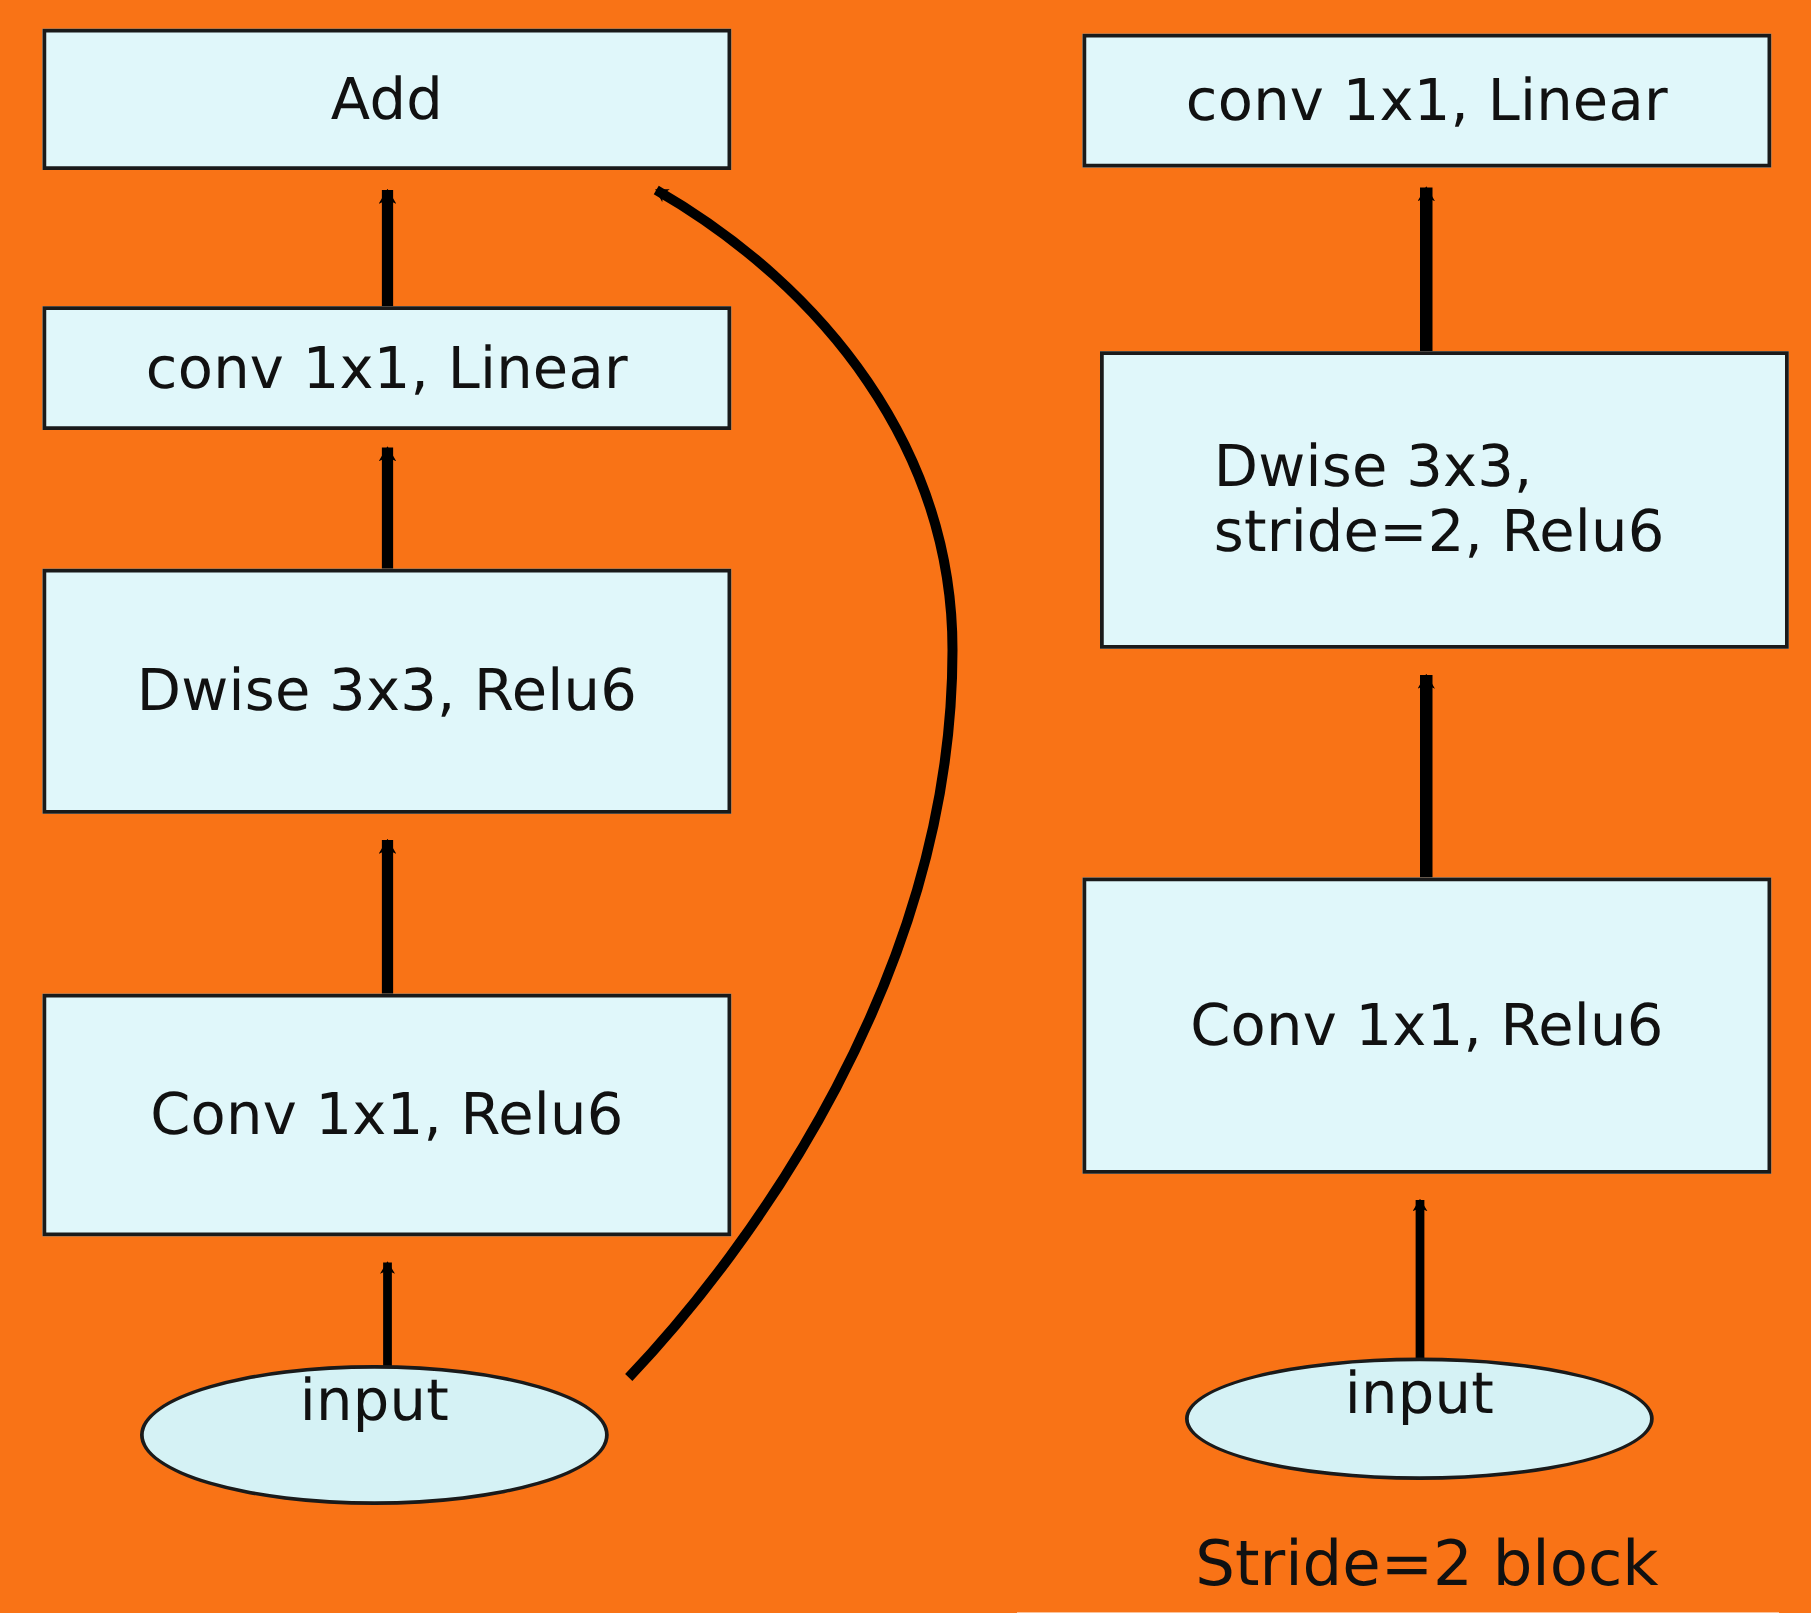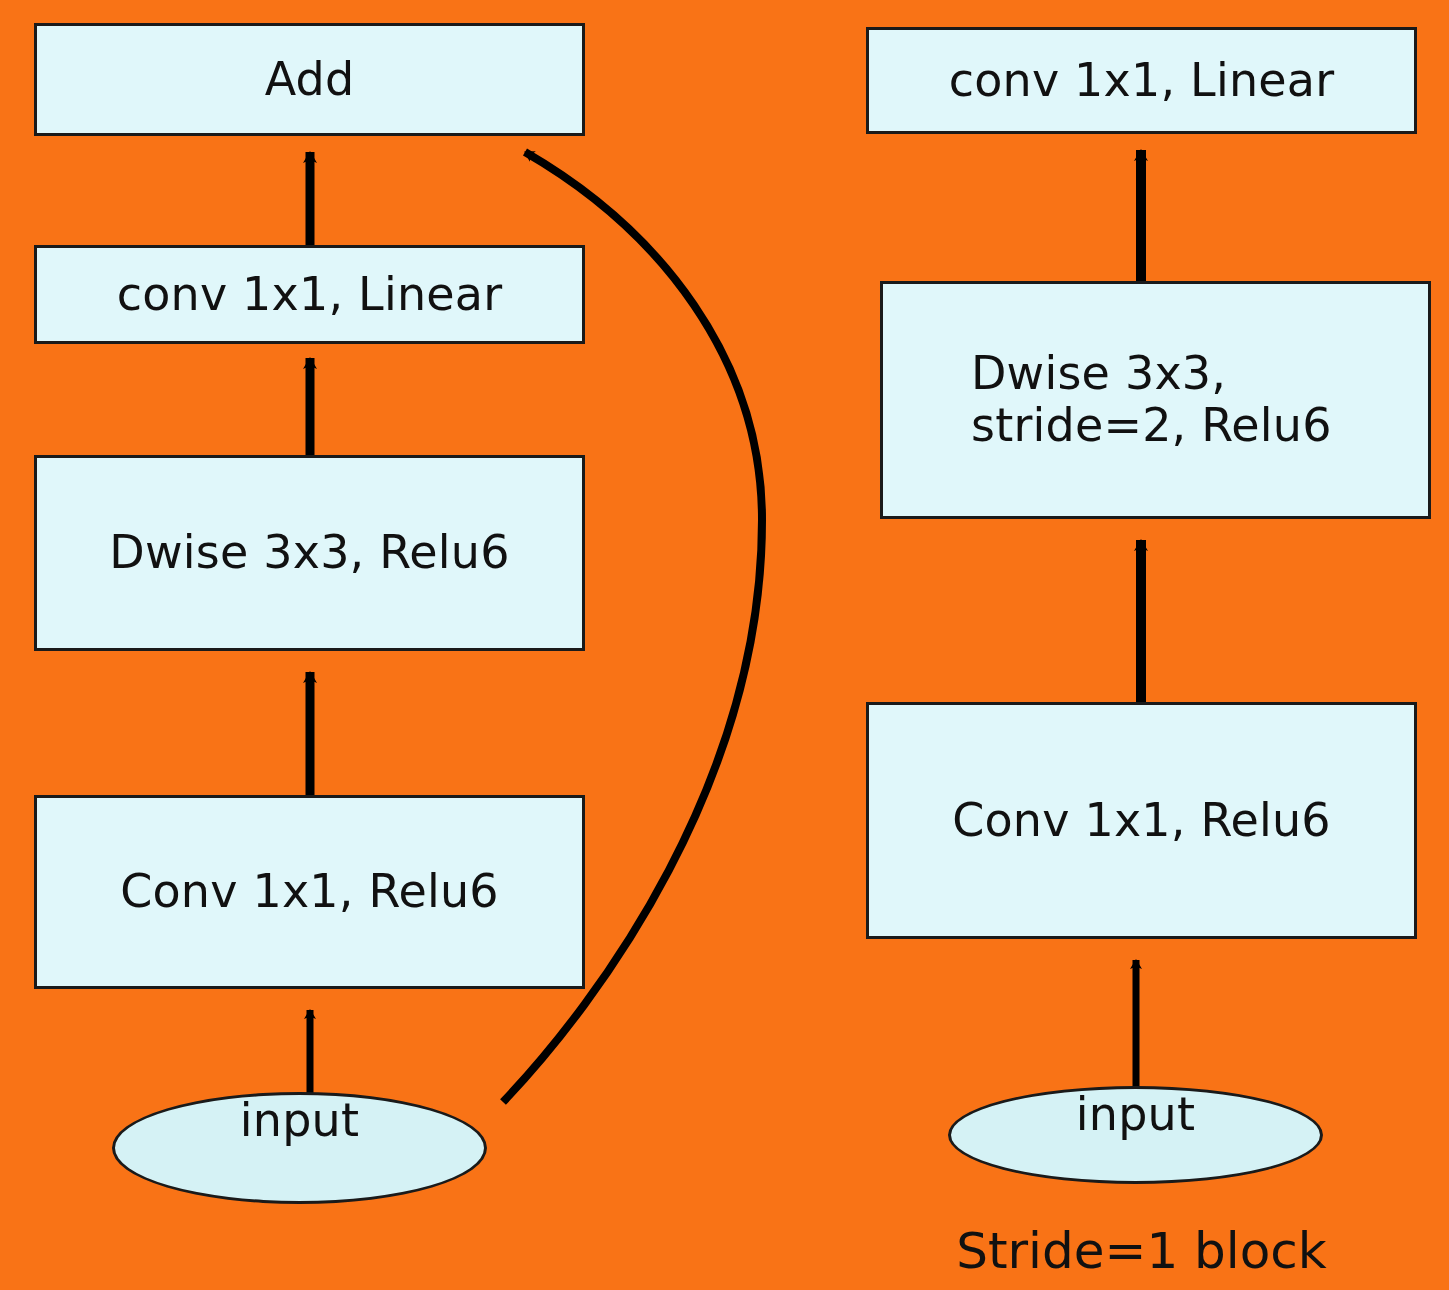--- a/index.html
+++ b/index.html
@@ -140,15 +140,15 @@
   </div>
 
   <div class="node-box" style="left:866px; top:702px; width:551px; height:237px;">
     <span class="node-label">Conv 1x1, Relu6</span>
   </div>
 
   <div class="node-ellipse" style="left:948px; top:1086px; width:375px; height:98px;">
     <span class="node-label">input</span>
   </div>
 
-  <div class="caption" style="left:866px; top:1226px; width:551px;">Stride=1 block</div>
+  <div class="caption" style="left:866px; top:1226px; width:551px;">Stride=2 block</div>
 
 </div>
 
 </body></html>

